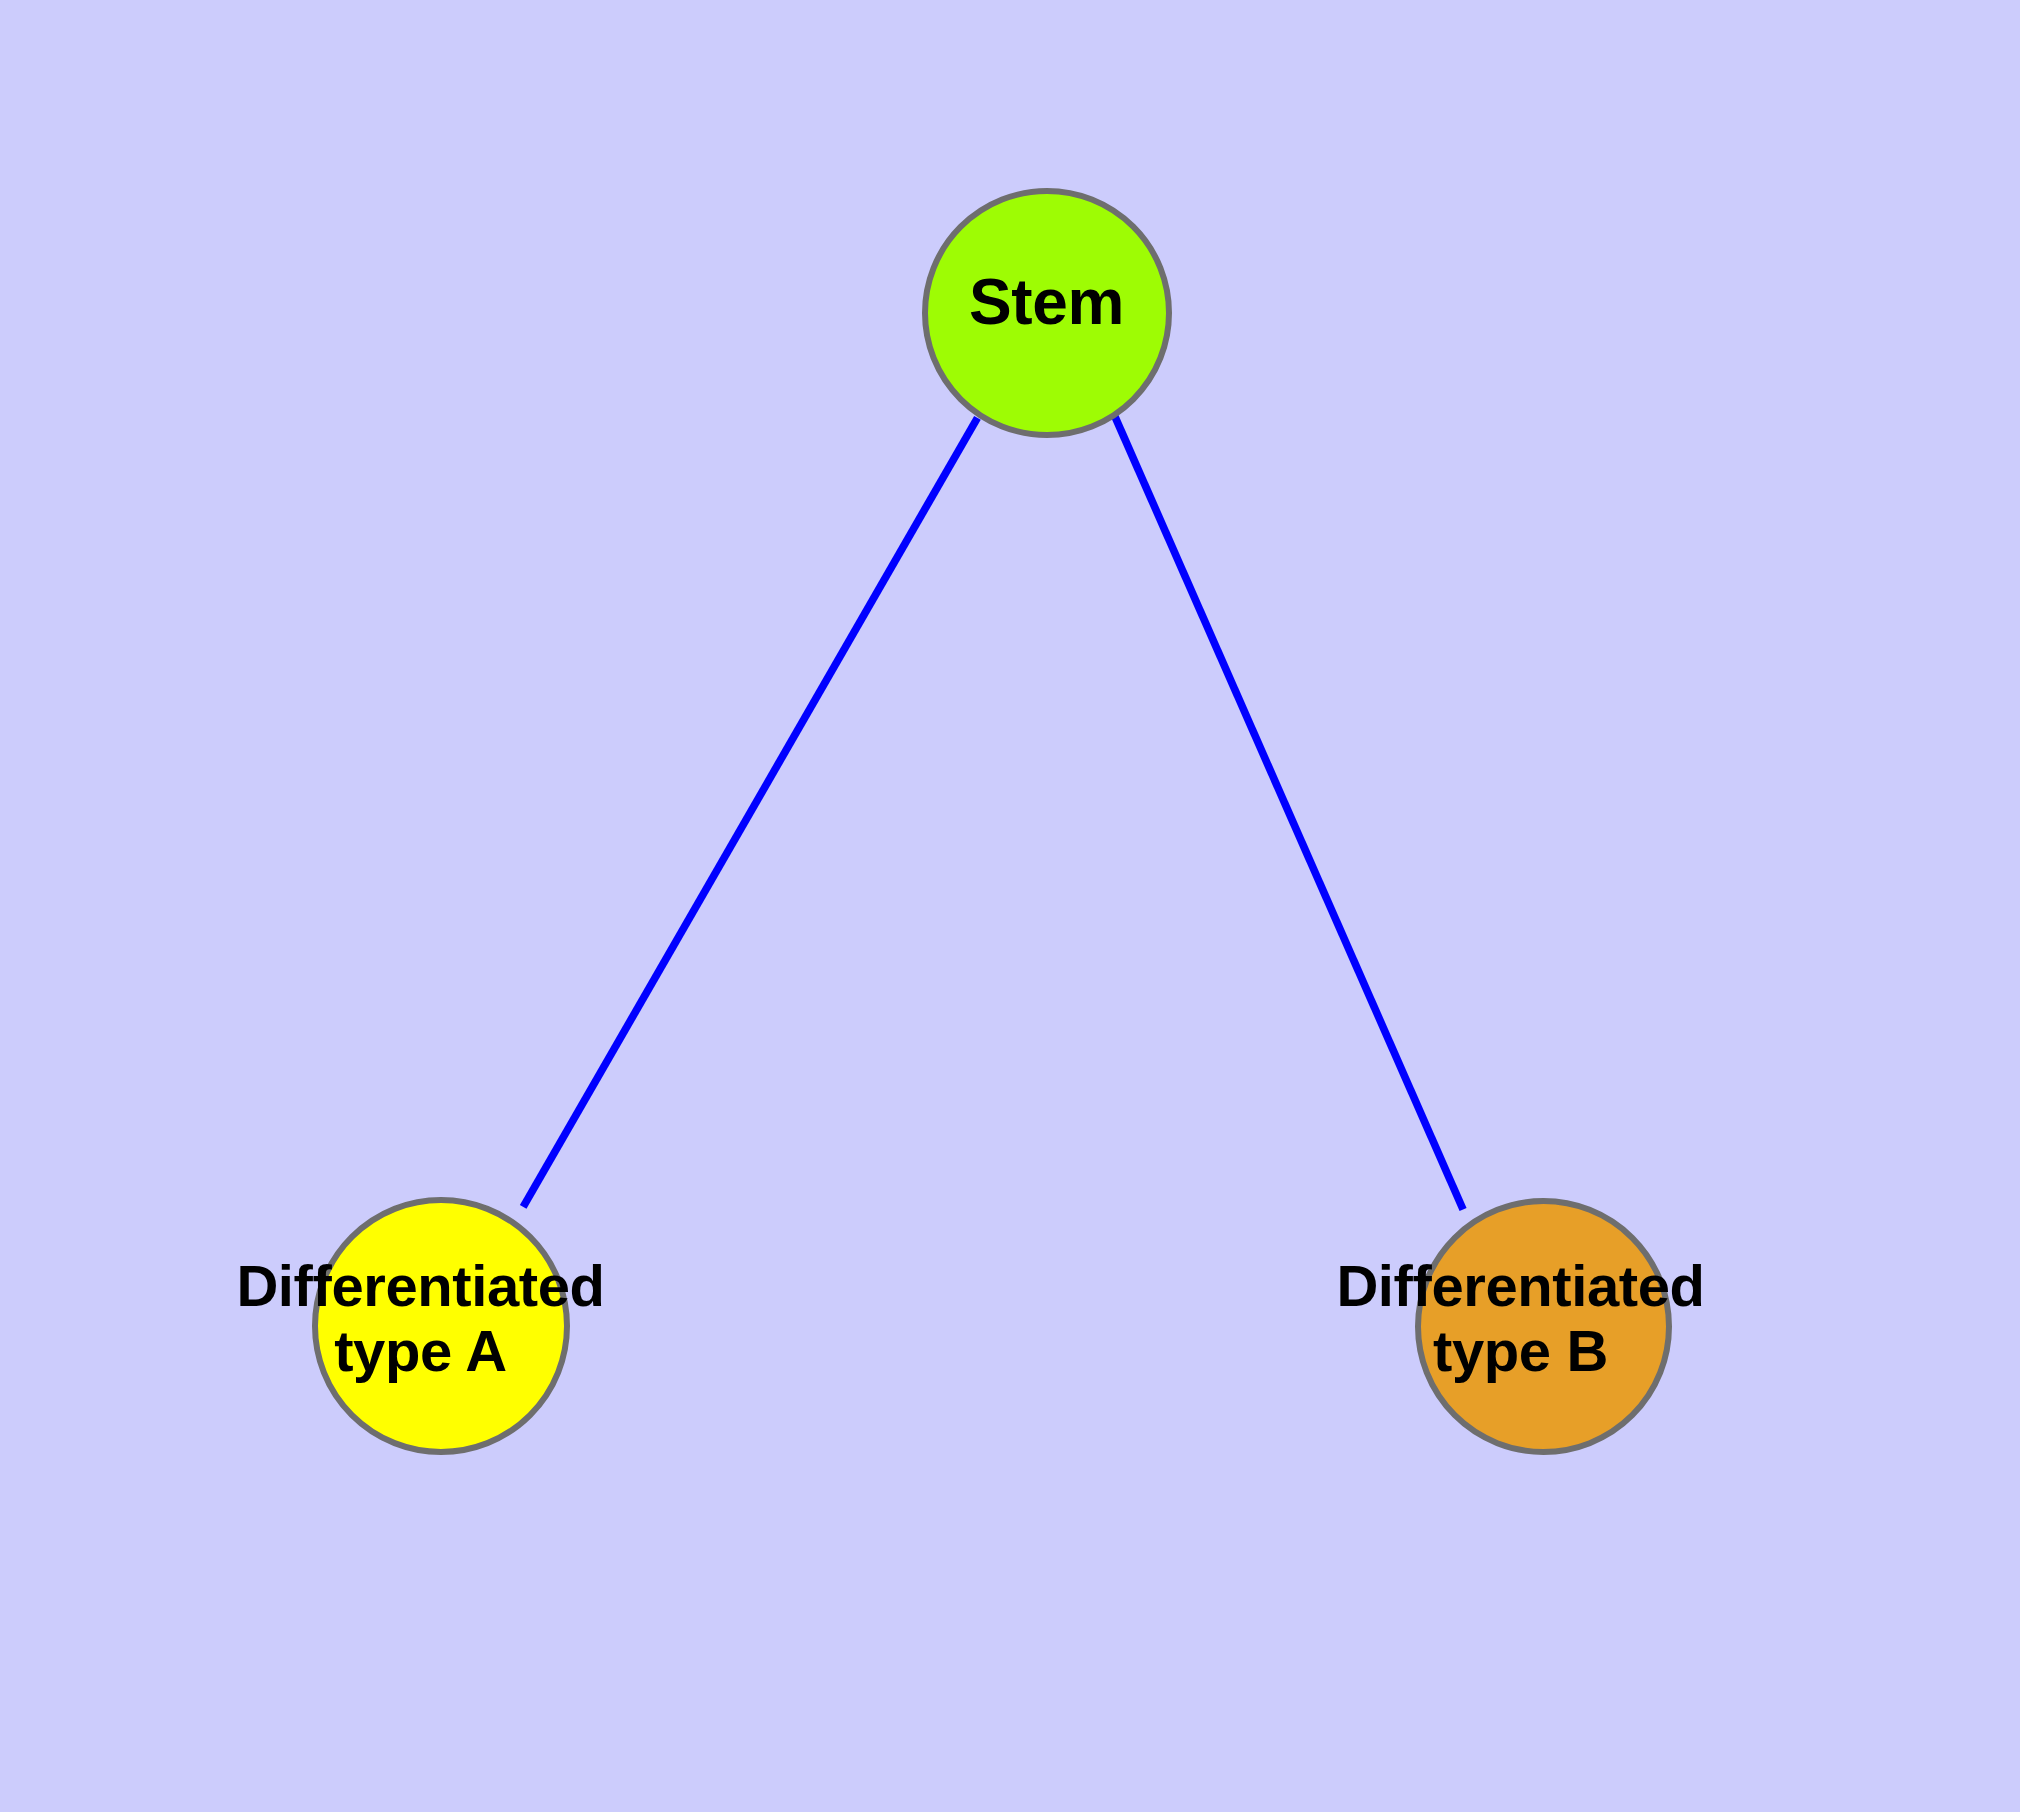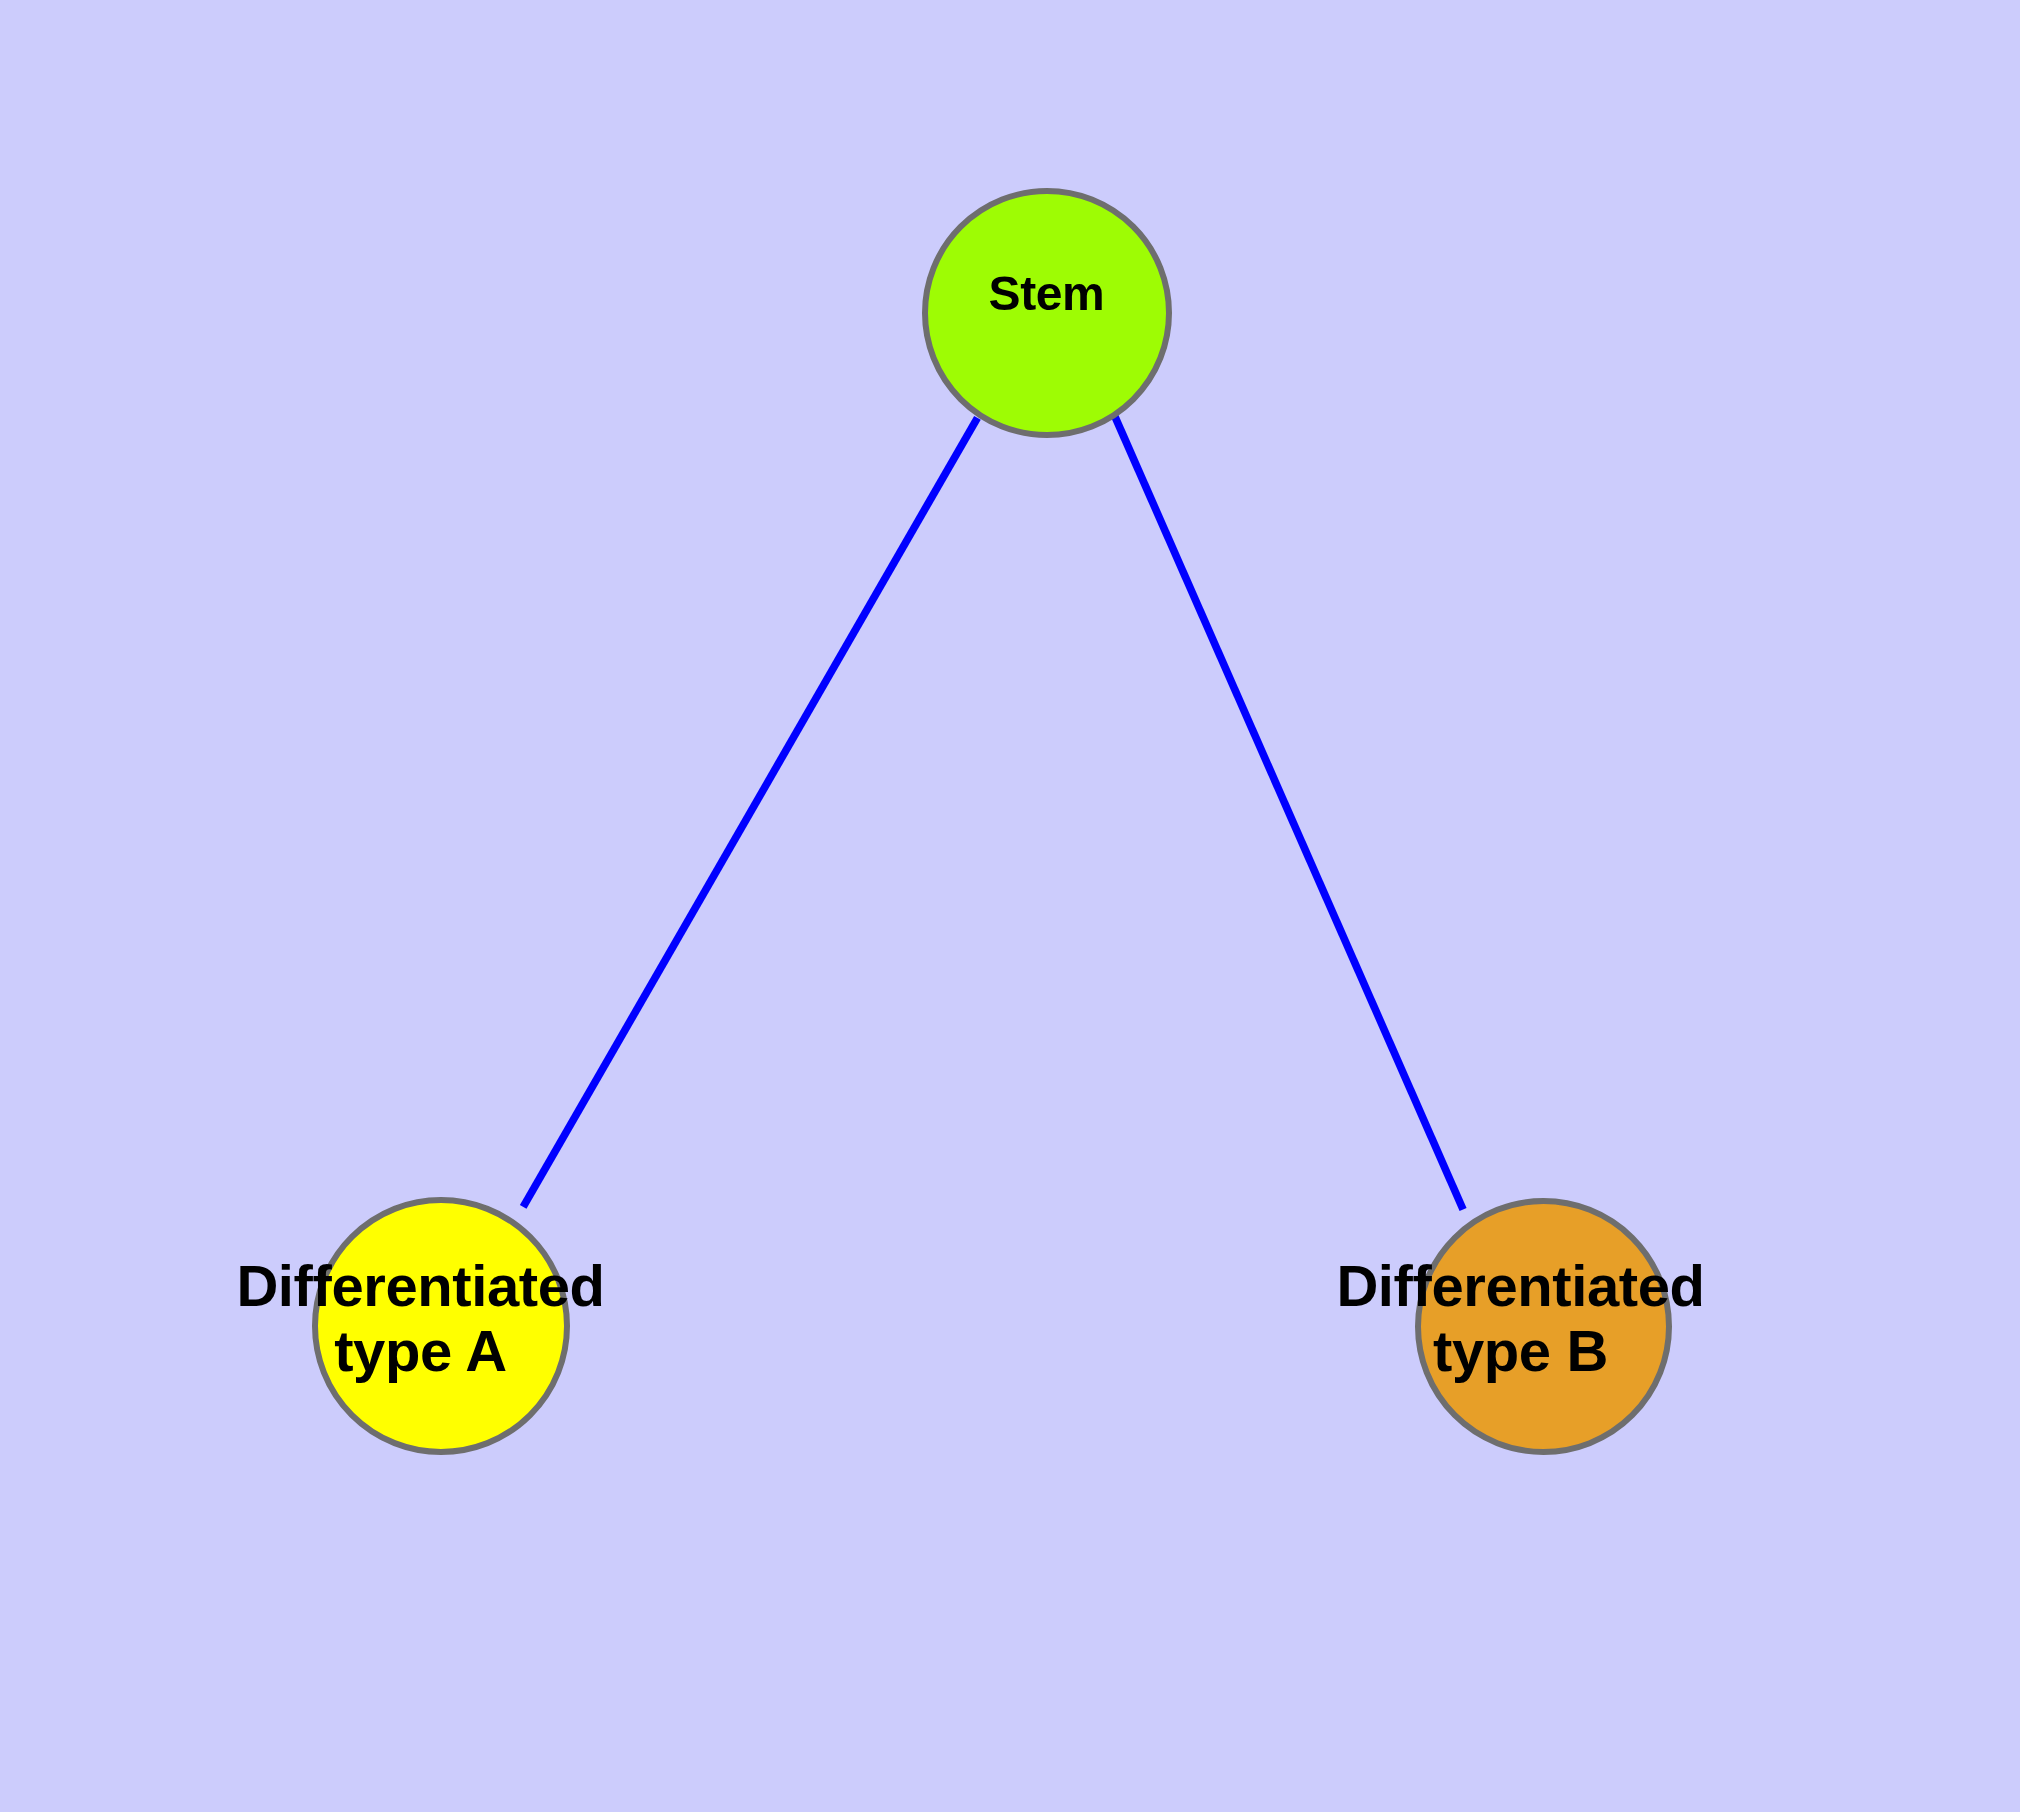--- a/index.html
+++ b/index.html
@@ -49,21 +49,21 @@
     left: 922px;
     top: 188px;
     width: 250px;
     height: 250px;
     background: #9efc04;
   }
   #label-stem {
     left: 792px;
     top: 267px;
     width: 509px;
-    font-size: 48px;
+    font-size: 64px;
   }
   #node-diff-a {
     left: 312px;
     top: 1197px;
     width: 258px;
     height: 258px;
     background: #ffff00;
   }
   #label-diff-a {
     left: 166px;

